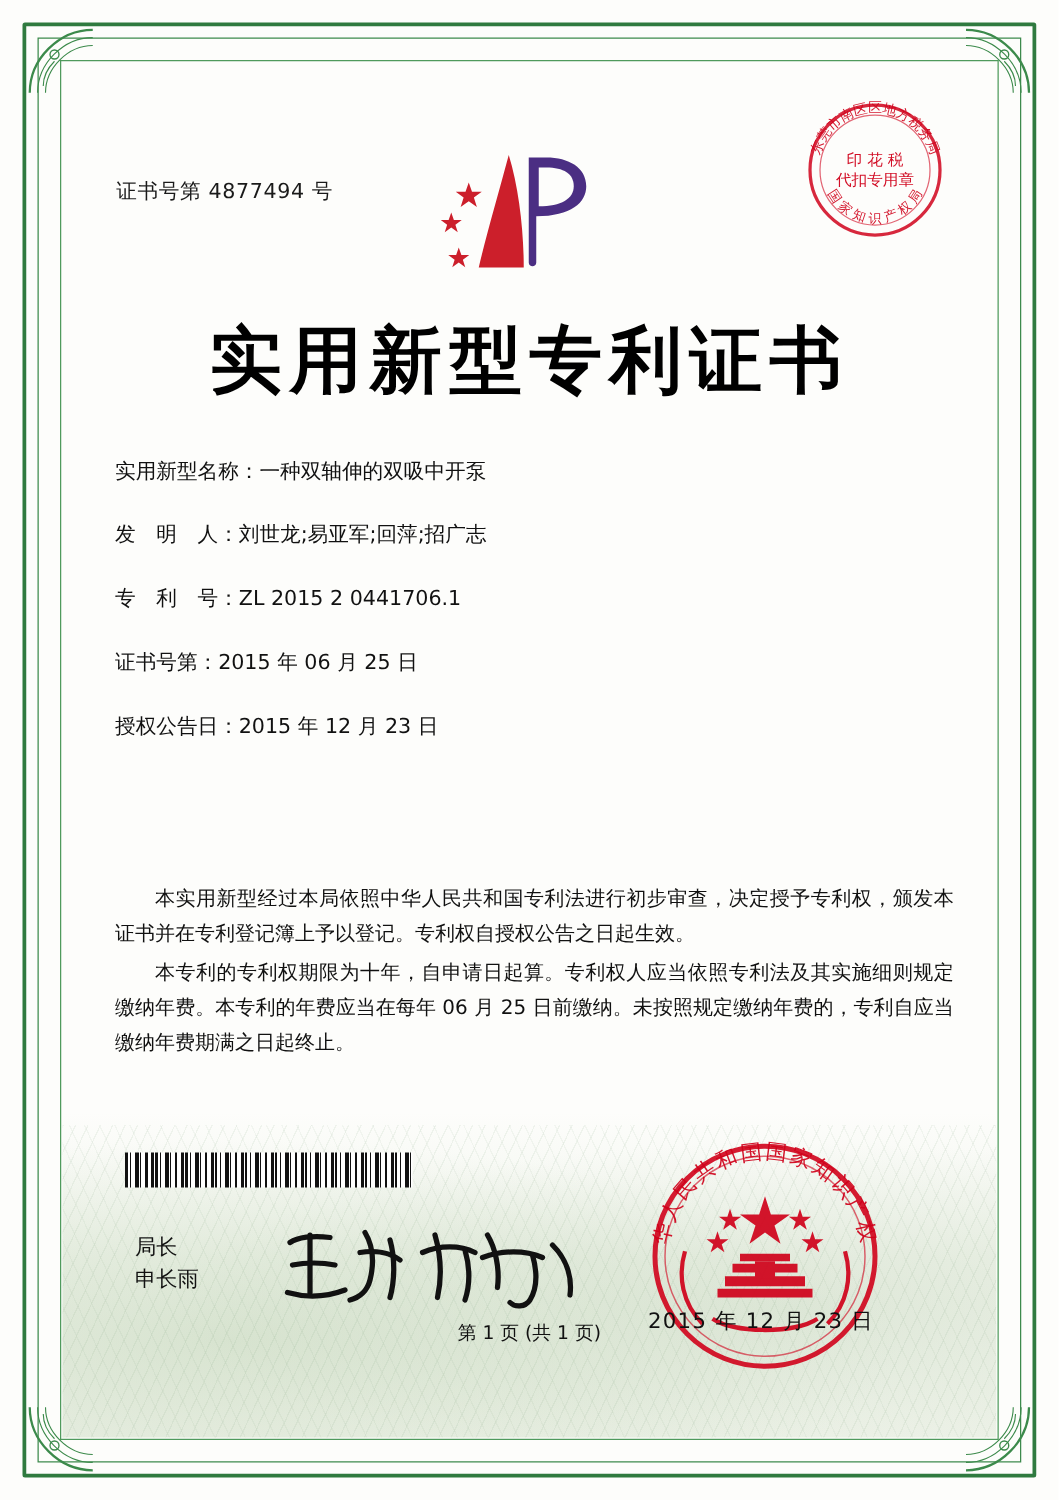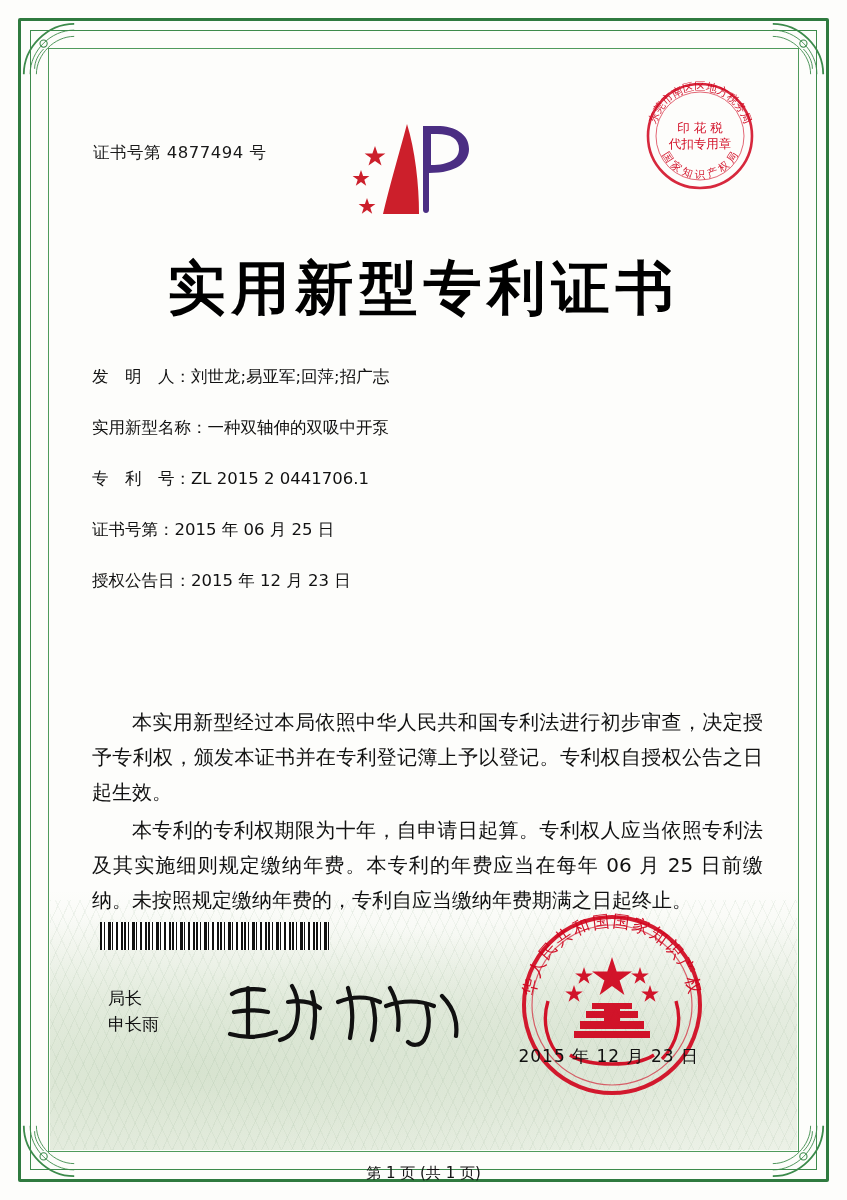--- a/index.html
+++ b/index.html
@@ -135,21 +135,21 @@
     white-space: nowrap;
   }
   .field-label { color: #111; }
   .field-value { color: #111; }
 
   .paragraphs {
     position: absolute;
     left: 22px;
     right: 14px;
     top: 645px;
-    font-size: 20px;
+    font-size: 16px;
     line-height: 1.75;
     font-family: "DejaVu Sans", "Liberation Sans", sans-serif;
     text-align: justify;
   }
   .paragraphs p {
     margin: 0 0 3px 0;
     text-indent: 2em;
   }
 
   
@@ -203,21 +203,21 @@
     font-size: 17px;
     font-family: "DejaVu Sans", "Liberation Sans", sans-serif;
     color: #111;
     letter-spacing: 1px;
     white-space: nowrap;
   }
 
   .page-footer {
     position: absolute;
     left: 0; right: 0;
-    top: 1104px;
+    top: 997px;
     text-align: center;
     font-size: 15px;
     font-family: "DejaVu Sans", "Liberation Sans", sans-serif;
     color: #111;
   }
 </style>
 </head>
 <body>
 
 <div class="page">
@@ -302,24 +302,24 @@
         </text>
         <text x="62" y="58" text-anchor="middle" font-size="12.5" fill="#d0021b" font-family="'DejaVu Sans',sans-serif" opacity="0.95">印 花 税</text>
         <text x="62" y="74" text-anchor="middle" font-size="12.5" fill="#d0021b" font-family="'DejaVu Sans',sans-serif" opacity="0.95">代扣专用章</text>
       </svg>
     </div>
 
     <div class="title">实用新型专利证书</div>
 
     <div class="fields">
       <div class="field-row">
-        <span class="field-label">发　明　人：</span><span class="field-value">刘世龙;易亚军;回萍;招广志</span>
+        <span class="field-label">实用新型名称：</span><span class="field-value">一种双轴伸的双吸中开泵</span>
       </div>
       <div class="field-row">
-        <span class="field-label">实用新型名称：</span><span class="field-value">一种双轴伸的双吸中开泵</span>
+        <span class="field-label">发　明　人：</span><span class="field-value">刘世龙;易亚军;回萍;招广志</span>
       </div>
       <div class="field-row">
         <span class="field-label">专　利　号：</span><span class="field-value">ZL 2015 2 0441706.1</span>
       </div>
       <div class="field-row">
         <span class="field-label">证书号第：</span><span class="field-value">2015 年 06 月 25 日</span>
       </div>
       <div class="field-row">
         <span class="field-label">授权公告日：</span><span class="field-value">2015 年 12 月 23 日</span>
       </div>

